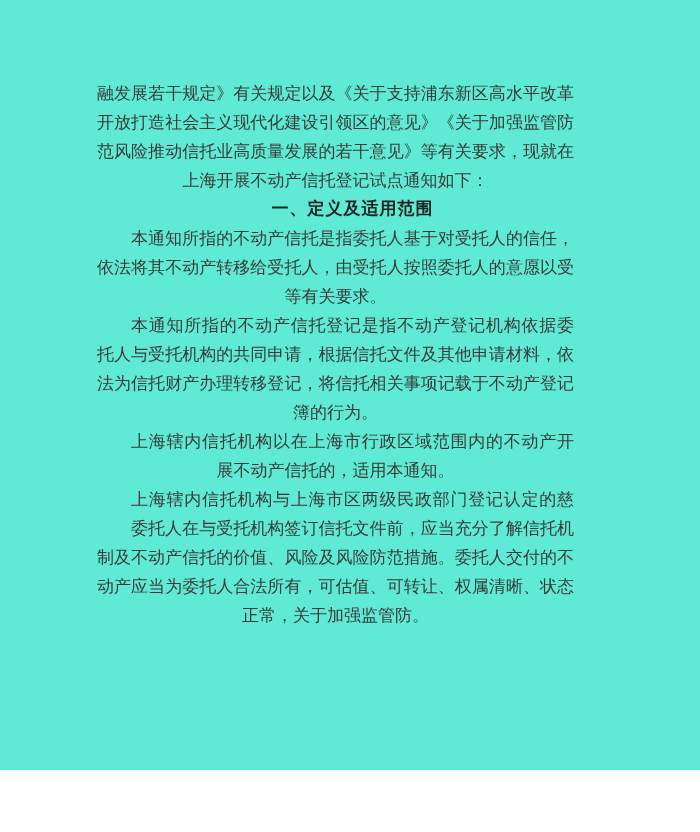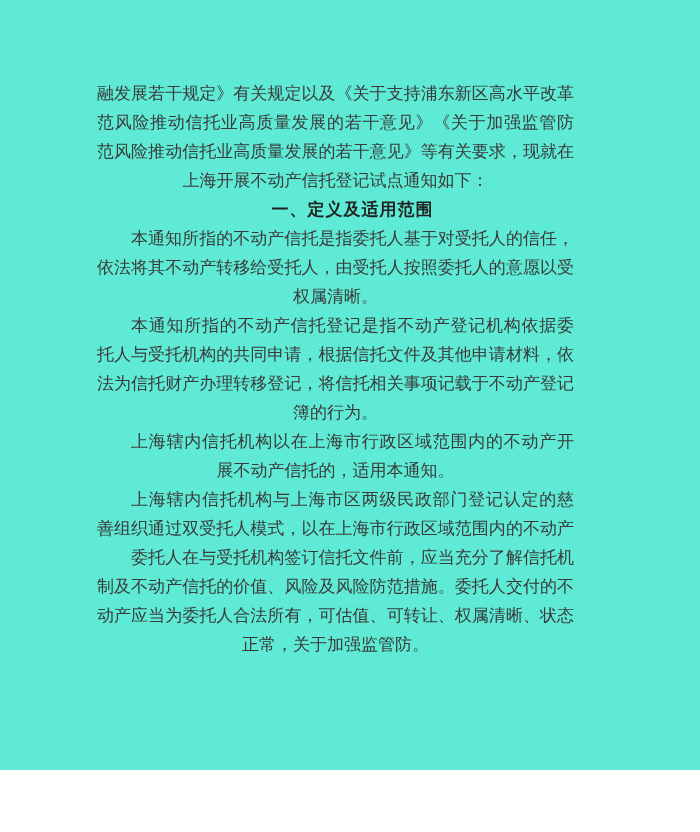--- a/index.html
+++ b/index.html
@@ -35,21 +35,21 @@
     .ln.fill {
       white-space: normal;
       text-align: justify;
       text-align-last: justify;
       text-justify: inter-character;
     }
     .ln.indent {
       text-indent: 2em;
     }
     .ln.heading {
-      font-family: Liberation Serif, serif;
+      font-family: Liberation Mono, monospace;
       font-weight: 700;
       color: #222222;
       letter-spacing: 1px;
     }
     .footer {
       position: absolute;
       left: 98px;
       top: 790px;
       font-size: 15px;
       line-height: 20px;
@@ -57,35 +57,34 @@
       letter-spacing: 3px;
       font-family: "Liberation Serif", "DejaVu Serif", serif;
     }
   </style>
 </head>
 <body>
 
 <div class="page">
   <main class="text-block">
     <p class="ln fill">融发展若干规定》有关规定以及《关于支持浦东新区高水平改革</p>
-    <p class="ln fill">范风险推动信托业高质量发展的若干意见》《关于加强监管防</p>
+    <p class="ln fill">开放打造社会主义现代化建设引领区的意见》《关于加强监管防</p>
     <p class="ln fill">范风险推动信托业高质量发展的若干意见》等有关要求，现就在</p>
     <p class="ln">上海开展不动产信托登记试点通知如下：</p>
     <p class="ln heading indent">一、定义及适用范围</p>
     <p class="ln indent fill">本通知所指的不动产信托是指委托人基于对受托人的信任，</p>
     <p class="ln fill">依法将其不动产转移给受托人，由受托人按照委托人的意愿以受</p>
-    <p class="ln">权属清晰。</p>
+    <p class="ln">等有关要求。</p>
     <p class="ln indent fill">本通知所指的不动产信托登记是指不动产登记机构依据委</p>
     <p class="ln fill">托人与受托机构的共同申请，根据信托文件及其他申请材料，依</p>
     <p class="ln fill">法为信托财产办理转移登记，将信托相关事项记载于不动产登记</p>
     <p class="ln">簿的行为。</p>
     <p class="ln indent fill">上海辖内信托机构以在上海市行政区域范围内的不动产开</p>
     <p class="ln">展不动产信托的，适用本通知。</p>
     <p class="ln indent fill">上海辖内信托机构与上海市区两级民政部门登记认定的慈</p>
-    <p class="ln fill">善组织通过双受托人模式，以在上海市行政区域范围内的不动产</p>
     <p class="ln indent fill">委托人在与受托机构签订信托文件前，应当充分了解信托机</p>
     <p class="ln fill">制及不动产信托的价值、风险及风险防范措施。委托人交付的不</p>
     <p class="ln fill">动产应当为委托人合法所有，可估值、可转让、权属清晰、状态</p>
     <p class="ln">正常，关于加强监管防。</p>
   </main>
 
   <div class="footer">— 2 —</div>
 </div>
 
 </body></html>

